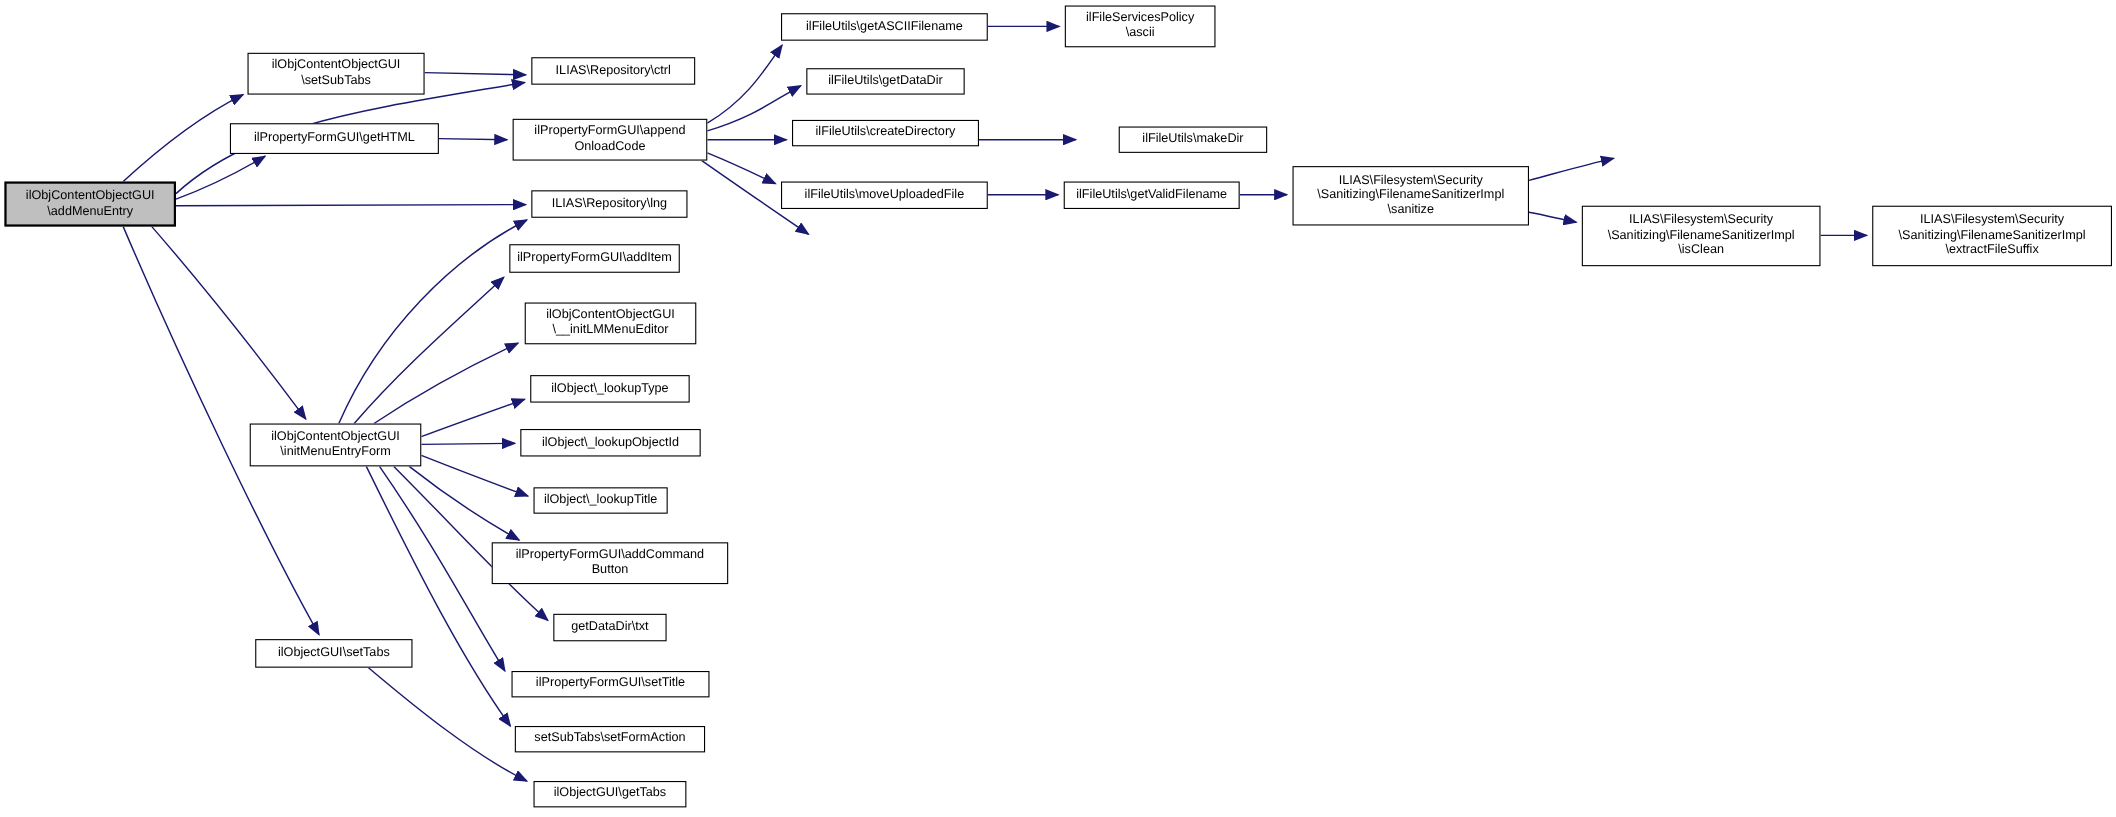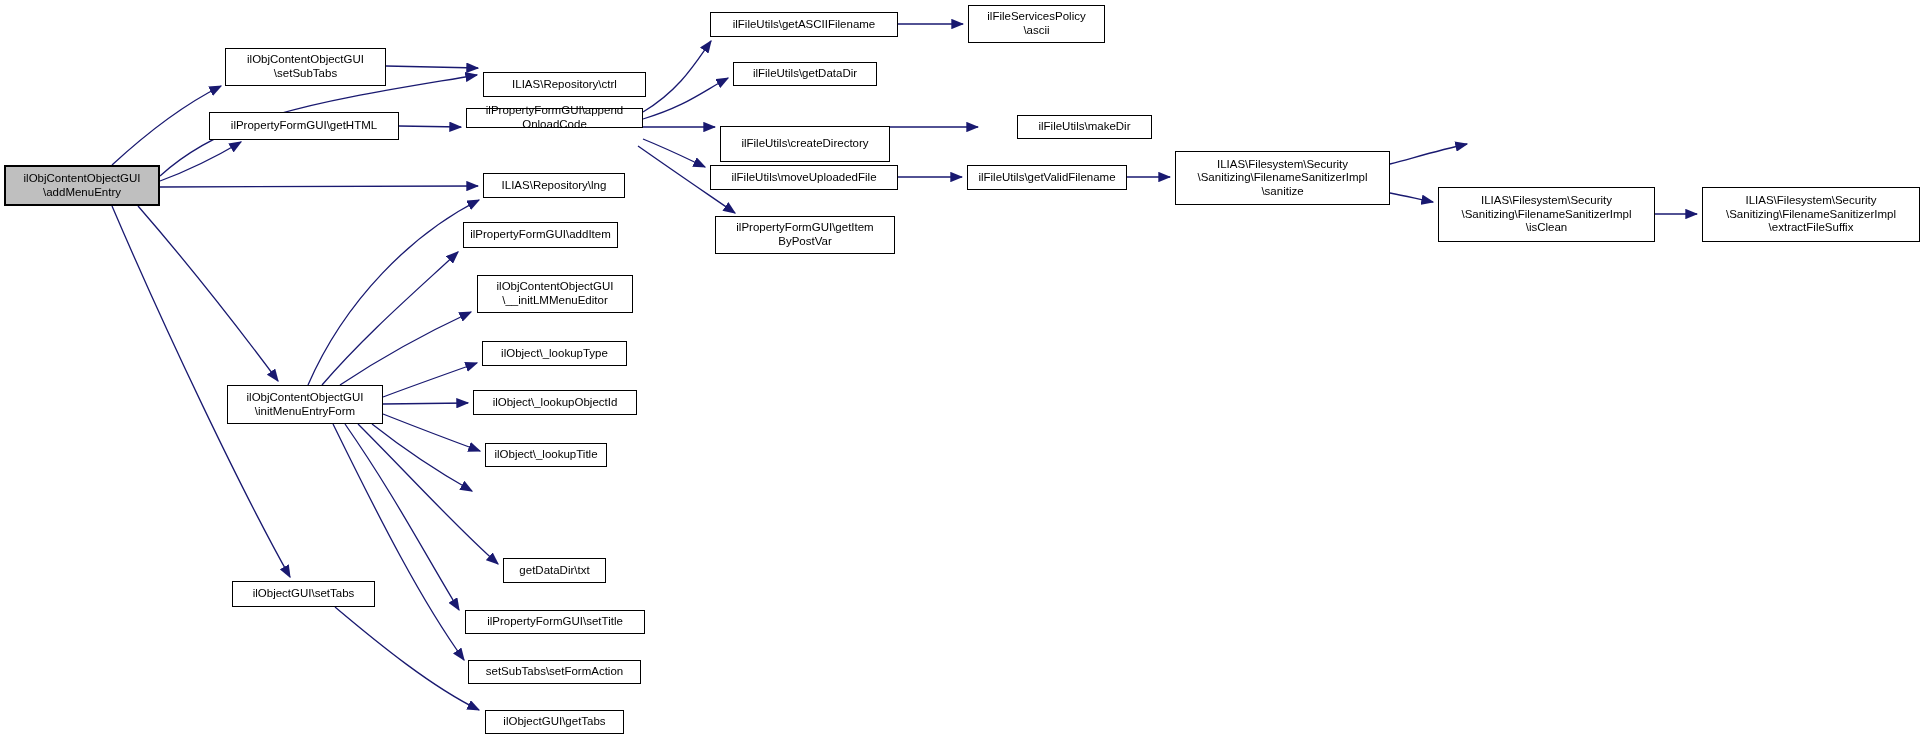--- a/index.html
+++ b/index.html
@@ -73,43 +73,43 @@
     <path class="edge" marker-end="url(#arrow)" d="M 345,424 C 395,496 426,556 459,610"></path>
     <path class="edge" marker-end="url(#arrow)" d="M 333,424 C 380,520 422,602 464,660"></path>
     <path class="edge" marker-end="url(#arrow)" d="M 335,607 C 380,645 432,687 479,710"></path>
   </svg>
 
   <div class="node root" style="left:4px;top:165px;width:156px;height:41px">ilObjContentObjectGUI
 \addMenuEntry</div>
   <div class="node" style="left:225px;top:48px;width:161px;height:38px">ilObjContentObjectGUI
 \setSubTabs</div>
   <div class="node" style="left:209px;top:112px;width:190px;height:28px">ilPropertyFormGUI\getHTML</div>
-  <div class="node" style="left:483px;top:72px;width:163px;height:25px">ILIAS\Repository\ctrl</div>
-  <div class="node" style="left:466px;top:108px;width:177px;height:20px">ilPropertyFormGUI\append
+  <div class="node" style="left:483px;top:52px;width:149px;height:25px">ILIAS\Repository\ctrl</div>
+  <div class="node" style="left:466px;top:108px;width:177px;height:38px">ilPropertyFormGUI\append
 OnloadCode</div>
   <div class="node" style="left:483px;top:173px;width:142px;height:25px">ILIAS\Repository\lng</div>
   <div class="node" style="left:463px;top:222px;width:155px;height:26px">ilPropertyFormGUI\addItem</div>
   <div class="node" style="left:477px;top:275px;width:156px;height:38px">ilObjContentObjectGUI
 \__initLMMenuEditor</div>
   <div class="node" style="left:482px;top:341px;width:145px;height:25px">ilObject\_lookupType</div>
   <div class="node" style="left:473px;top:390px;width:164px;height:25px">ilObject\_lookupObjectId</div>
   <div class="node" style="left:485px;top:443px;width:122px;height:24px">ilObject\_lookupTitle</div>
+  <div class="node" style="left:447px;top:493px;width:215px;height:38px">ilPropertyFormGUI\addCommand
+Button</div>
   <div class="node" style="left:503px;top:558px;width:103px;height:25px">getDataDir\txt</div>
   <div class="node" style="left:465px;top:610px;width:180px;height:24px">ilPropertyFormGUI\setTitle</div>
   <div class="node" style="left:468px;top:660px;width:173px;height:24px">setSubTabs\setFormAction</div>
   <div class="node" style="left:485px;top:710px;width:139px;height:24px">ilObjectGUI\getTabs</div>
   <div class="node" style="left:232px;top:581px;width:143px;height:26px">ilObjectGUI\setTabs</div>
   <div class="node" style="left:227px;top:385px;width:156px;height:39px">ilObjContentObjectGUI
 \initMenuEntryForm</div>
   <div class="node" style="left:710px;top:12px;width:188px;height:25px">ilFileUtils\getASCIIFilename</div>
   <div class="node" style="left:733px;top:62px;width:144px;height:24px">ilFileUtils\getDataDir</div>
-  <div class="node" style="left:720px;top:126px;width:170px;height:36px">ilFileUtils\createDirectory</div>
+  <div class="node" style="left:720px;top:109px;width:170px;height:24px">ilFileUtils\createDirectory</div>
   <div class="node" style="left:710px;top:165px;width:188px;height:25px">ilFileUtils\moveUploadedFile</div>
-  <div class="node" style="left:715px;top:216px;width:180px;height:38px">ilPropertyFormGUI\getItem
-ByPostVar</div>
   <div class="node" style="left:968px;top:5px;width:137px;height:38px">ilFileServicesPolicy
 \ascii</div>
   <div class="node" style="left:1017px;top:115px;width:135px;height:24px">ilFileUtils\makeDir</div>
   <div class="node" style="left:967px;top:165px;width:160px;height:25px">ilFileUtils\getValidFilename</div>
   <div class="node" style="left:1175px;top:151px;width:215px;height:54px">ILIAS\Filesystem\Security
 \Sanitizing\FilenameSanitizerImpl
 \sanitize</div>
   <div class="node" style="left:1438px;top:187px;width:217px;height:55px">ILIAS\Filesystem\Security
 \Sanitizing\FilenameSanitizerImpl
 \isClean</div>

